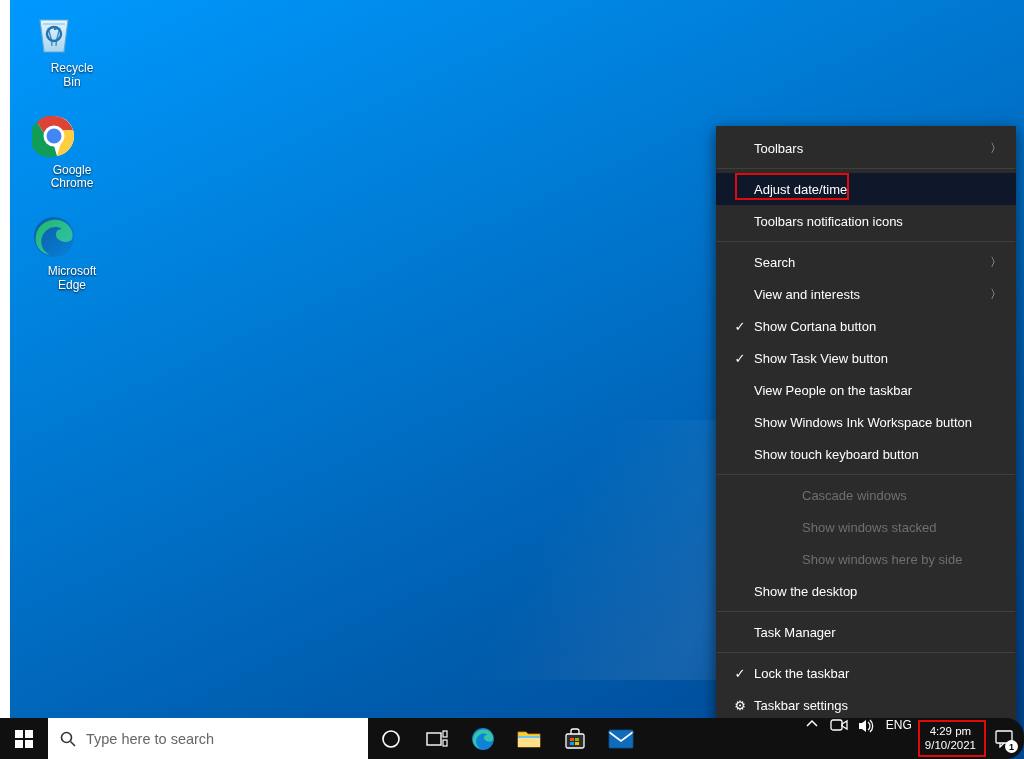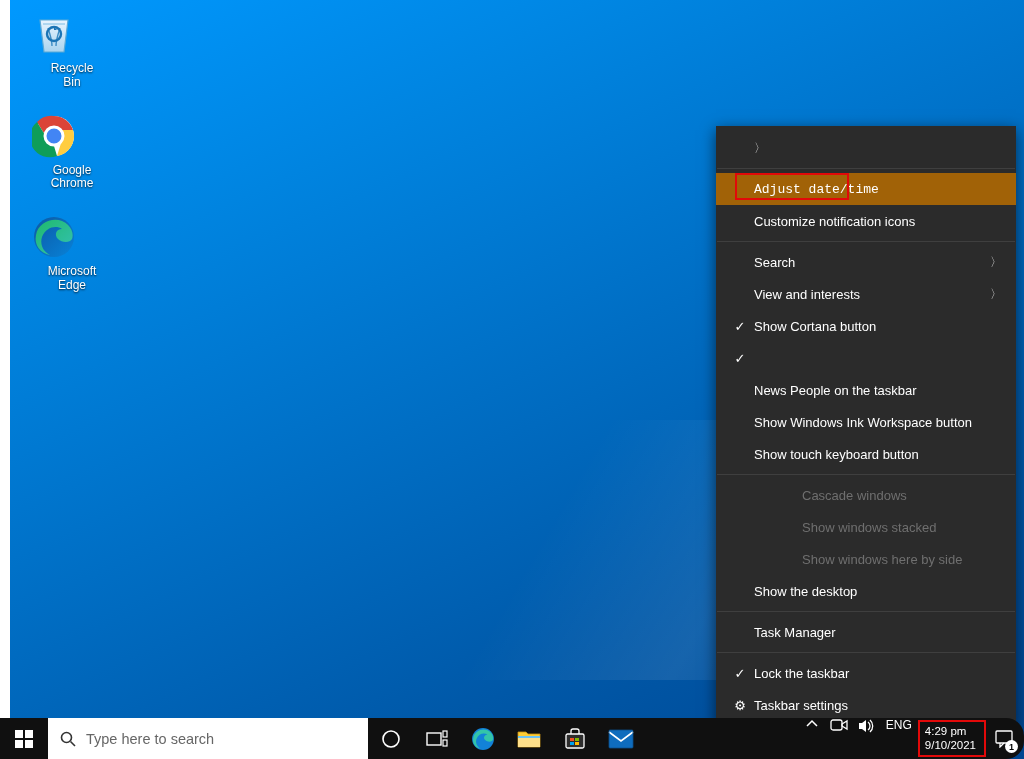--- a/index.html
+++ b/index.html
@@ -60,21 +60,21 @@
   }
   .menu-item .leading-icon {
     width: 20px; display:inline-flex; justify-content:center; margin-right: 4px;
     color: #fff; font-size: 13px;
   }
   .menu-item .text { flex: 1; white-space: nowrap; overflow: hidden; text-overflow: ellipsis; }
   .menu-item .chevron {
     color: #ccc; font-size: 12px;
   }
   .menu-item.disabled { color: #6f6f6f; margin-left: 48px; }
-  .menu-item.highlighted { background: #a16207; font-family: Liberation Mono, monospace; }
+  .menu-item.highlighted { background: #0f172a; }
   .menu-divider {
     height: 1px; margin: 4px 1px; background: #3f3f3f;
   }
 
   
   .annot-adjust {
     position: absolute; left: 735px; top: 173px; width: 114px; height: 27px;
     border: 2px solid #e20909; pointer-events:none;
   }
 
@@ -103,21 +103,21 @@
   .taskbar .spacer { flex: 1; }
 
   .systray {
     display:flex; align-items:center; gap: 0;
   }
   .systray .tray-btn {
     min-width: 26px; height: 100%; display:flex; justify-content:center;
     padding: 0 5px; font-size: 13px; cursor: pointer;
   }
   .systray .clock {
-    display:flex; flex-direction:column; align-items:flex-start; justify-content:center;
+    display:flex; flex-direction:column; align-items:center; justify-content:center;
     font-size: 11.5px; line-height: 1.15; padding: 0 8px; cursor: pointer;
     position: relative;
   }
   .systray .notifications {
     width: 40px; height: 100%; display:flex; align-items:center; justify-content:center; cursor:pointer;
     position: relative;
   }
   .notif-badge {
     position:absolute; bottom:6px; right:6px; width:13px; height:13px; border-radius:50%;
     background:#fff; color:#000; font-size:9px; display:flex; align-items:center; justify-content:center;
@@ -197,33 +197,34 @@
     <div class="label">Microsoft Edge</div>
   </div>
 
 
 </div>
 
 <div class="context-menu">
 
   <div class="menu-item">
     <span class="leading-icon"></span>
+    <span class="text">Toolbars</span>
     <span class="chevron">〉</span>
   </div>
 
   <div class="menu-divider"></div>
 
   <div class="menu-item highlighted">
     <span class="leading-icon"></span>
     <span class="text">Adjust date/time</span>
   </div>
 
   <div class="menu-item">
     <span class="leading-icon"></span>
-    <span class="text">Customize notification icons</span>
+    <span class="text">Toolbars notification icons</span>
   </div>
 
   <div class="menu-divider"></div>
 
   <div class="menu-item">
     <span class="leading-icon"></span>
     <span class="text">Search</span>
     <span class="chevron">〉</span>
   </div>
 
@@ -233,25 +234,26 @@
     <span class="chevron">〉</span>
   </div>
 
   <div class="menu-item">
     <span class="leading-icon">✓</span>
     <span class="text">Show Cortana button</span>
   </div>
 
   <div class="menu-item">
     <span class="leading-icon">✓</span>
-  </div>
-
-  <div class="menu-item">
-    <span class="leading-icon"></span>
-    <span class="text">News People on the taskbar</span>
+    <span class="text">Show Task View button</span>
+  </div>
+
+  <div class="menu-item">
+    <span class="leading-icon"></span>
+    <span class="text">View People on the taskbar</span>
   </div>
 
   <div class="menu-item">
     <span class="leading-icon"></span>
     <span class="text">Show Windows Ink Workspace button</span>
   </div>
 
   <div class="menu-item">
     <span class="leading-icon"></span>
     <span class="text">Show touch keyboard button</span>

